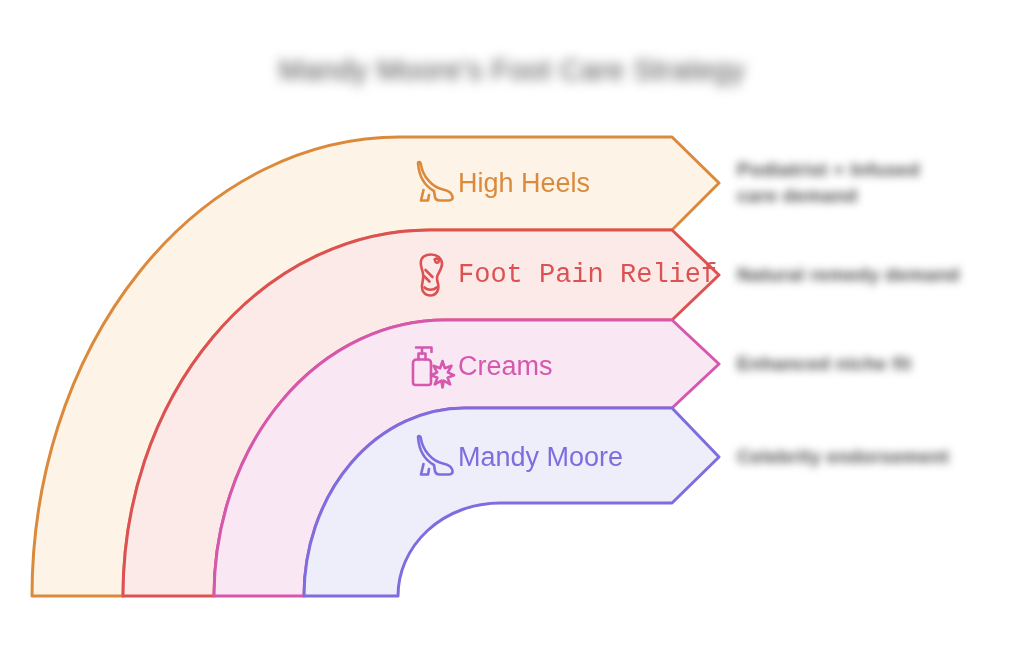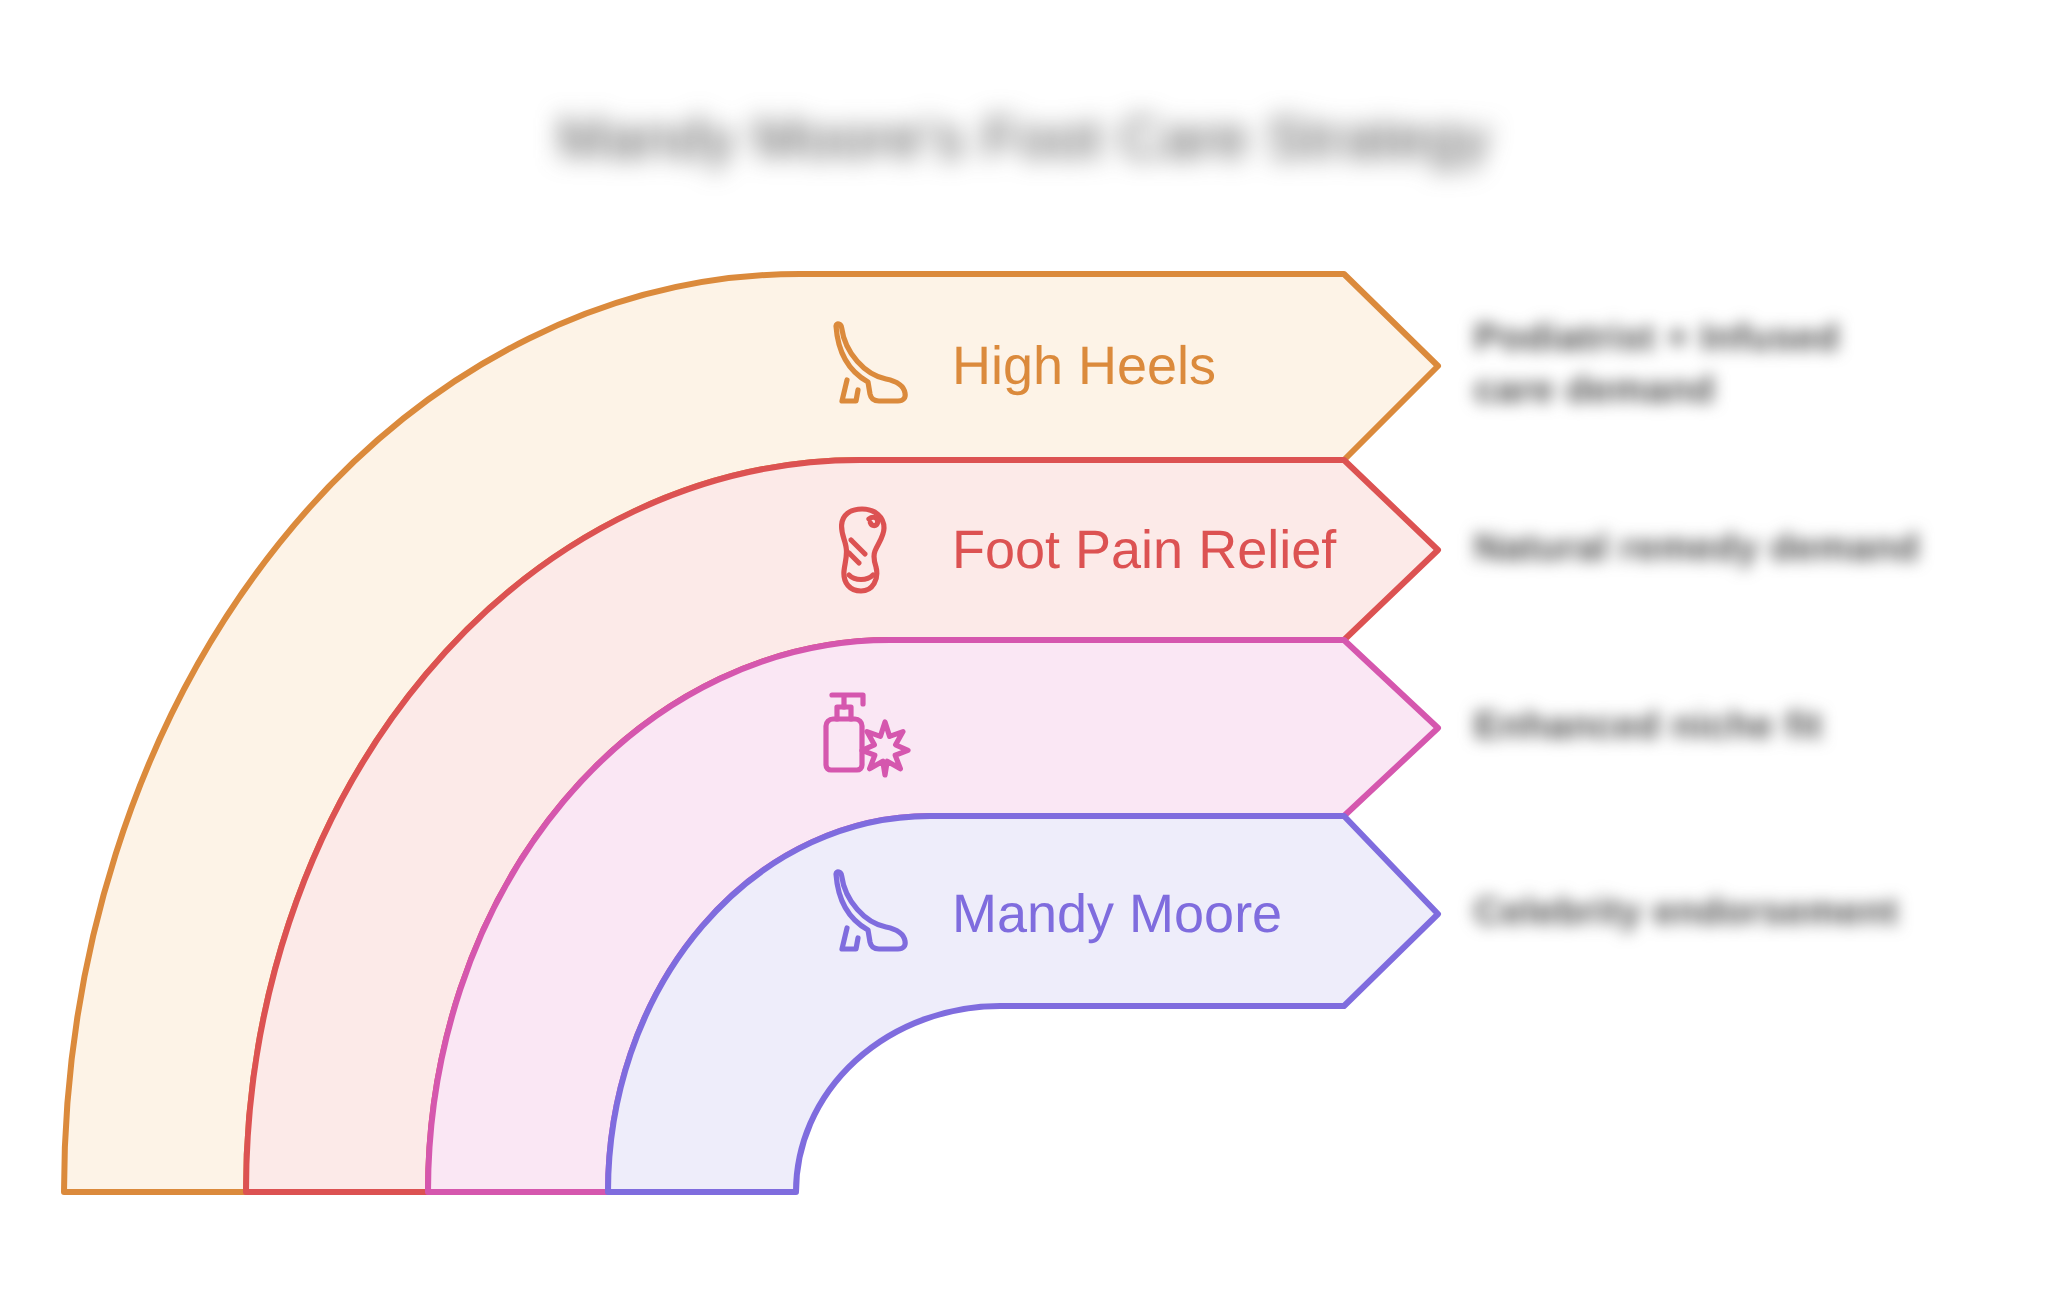--- a/index.html
+++ b/index.html
@@ -9,21 +9,21 @@
   }
   .fan{position:absolute;left:0;top:0;width:1024px;height:658px;}
   .fan path{stroke-width:3;stroke-linejoin:round;}
   .title{
     position:absolute;left:0;top:54px;width:1024px;text-align:center;margin:0;
     font-size:29px;font-weight:500;filter:blur(6px);letter-spacing:.5px;
   }
   .row{position:absolute;left:406px;display:flex;align-items:center;}
   .icon{width:52px;height:52px;flex:0 0 auto;display:flex;align-items:center;justify-content:center;}
   .icon svg{display:block;}
-  .label{margin-left:18px;font-size:27px;font-weight:500;line-height:30px;white-space:nowrap;}
+  .label{font-size:27px;font-weight:500;line-height:30px;white-space:nowrap;}
   .ann{
     position:absolute;left:737px;font-size:19px;font-weight:700;line-height:26px;
     filter:blur(4px);white-space:nowrap;letter-spacing:.3px;
   }
   .r1{top:157px;height:52px}
   .r2{top:249px;height:52px}
   .r3{top:336px;height:60px}
   .r4{top:431px;height:52px}
   .a1{top:157px}
   .a2{top:262px}
@@ -57,33 +57,34 @@
   <div class="row r2">
     <span class="icon">
       <svg width="48" height="48" viewBox="0 0 48 48" fill="none" stroke-width="2.6" stroke-linecap="round" stroke-linejoin="round" stroke="#DC5252">
         <path d="M23 3.5 C29.5 3.5 34 7.5 34 13 C34 17 31.5 20 29.5 24.5 C28.5 27 29 29.5 30 32.5 C31.5 38.5 28.5 44.5 22.5 44.5 C17 44.5 13.5 40.5 14 34.5 C14.3 31 15.5 28 15.2 24 C15 19.5 12.5 16.5 12.8 11.5 C13.1 6.5 17 3.5 23 3.5 Z"></path>
         <path d="M26.5 8.5 C28.5 6.8 31.3 7.8 30.8 10.3 C30.4 12.3 27.8 12.2 27.2 10.4"></path>
         <path d="M17.5 19 L24.5 26"></path>
         <path d="M16.5 25.5 L21.5 30.5"></path>
         <path d="M16.5 36.5 C19.5 39.5 25.5 39.5 28.5 36.5"></path>
       </svg>
     </span>
-    <span class="label" style="color: rgb(220, 82, 82);">Foot Pain Relief</span>
+    <span class="label" style="color: rgb(220, 82, 82); font-family: Liberation Mono, monospace;">Foot Pain Relief</span>
   </div>
 
   <div class="row r3">
     <span class="icon">
       <svg width="50" height="48" viewBox="0 0 50 48" fill="none" stroke-width="2.6" stroke-linecap="round" stroke-linejoin="round" stroke="#D557AE">
         <path d="M9.5 17.5 L20.5 17.5 C22.4 17.5 24 19 24 21 L24 40.5 C24 41.9 22.9 43 21.5 43 L8.5 43 C7.1 43 6 41.9 6 40.5 L6 21 C6 19 7.6 17.5 9.5 17.5 Z"></path>
         <path d="M11.5 17.5 L11.5 11.5 L18.5 11.5 L18.5 17.5"></path>
         <path d="M15 11.5 L15 5.5 M9 5.5 L24.5 5.5 M24.5 5.5 L24.5 10"></path>
         <path d="M35.5 19 L37.8 26.2 L44.5 23.8 L40.8 30.4 L47 33.2 L40.6 35.6 L43.2 42.4 L36.6 38.6 L35.5 45.5 L34.4 38.6 L27.8 42.4 L30.4 35.6 L24 33.2 L30.2 30.4 L26.5 23.8 L33.2 26.2 Z"></path>
       </svg>
     </span>
     <span class="label" style="color: rgb(213, 87, 174);">
+      <span style="display:block">Creams</span>
     </span>
   </div>
 
   <div class="row r4">
     <span class="icon">
       <svg width="48" height="48" viewBox="0 0 48 48" fill="none" stroke-width="2.6" stroke-linecap="round" stroke-linejoin="round" stroke="#7F6CDE">
         <path d="M10 4 C11 18 17 27 26 32 L27 38 C27.5 40.5 29 41.5 31.5 41.5 L41 41.5 C43.5 41.5 45 40 44.5 37.5 C43.8 33.8 40 31.5 35 30.5 C24.5 28.5 14.5 17.5 12.8 4.8 C12.5 3 10.2 2.2 10 4 Z"></path>
         <path d="M15.5 31 L13 41.5 L20 41.5 L21 36"></path>
       </svg>
     </span>

